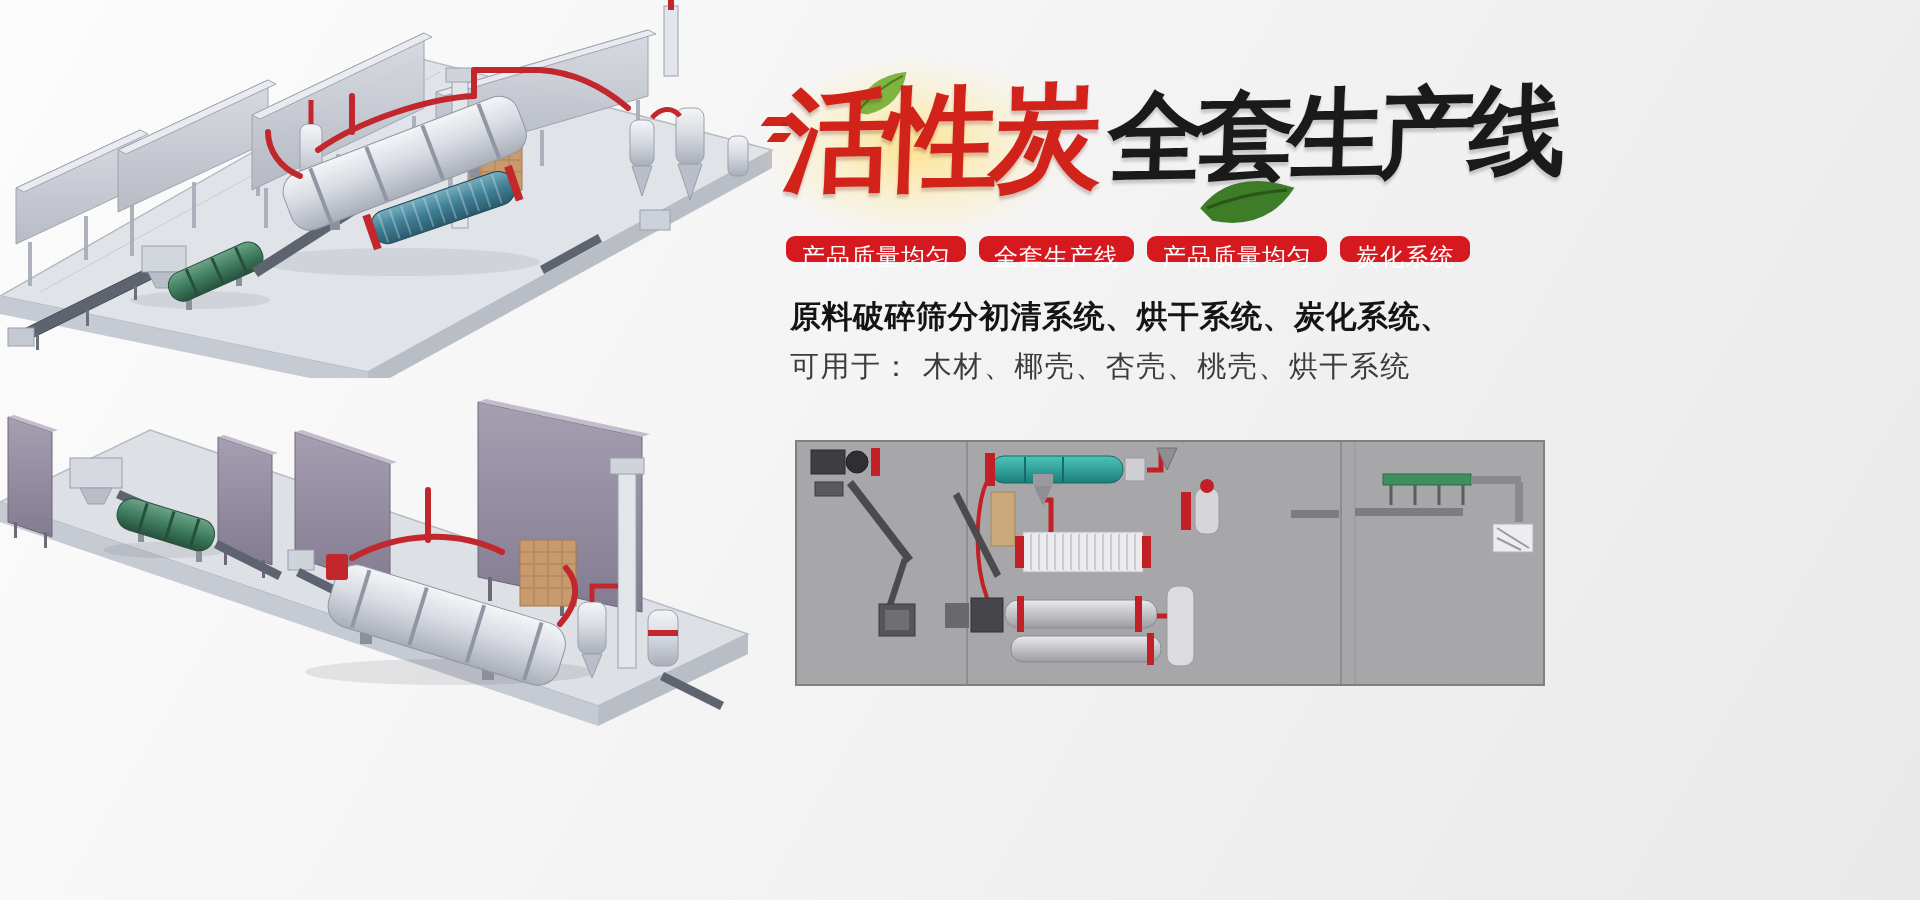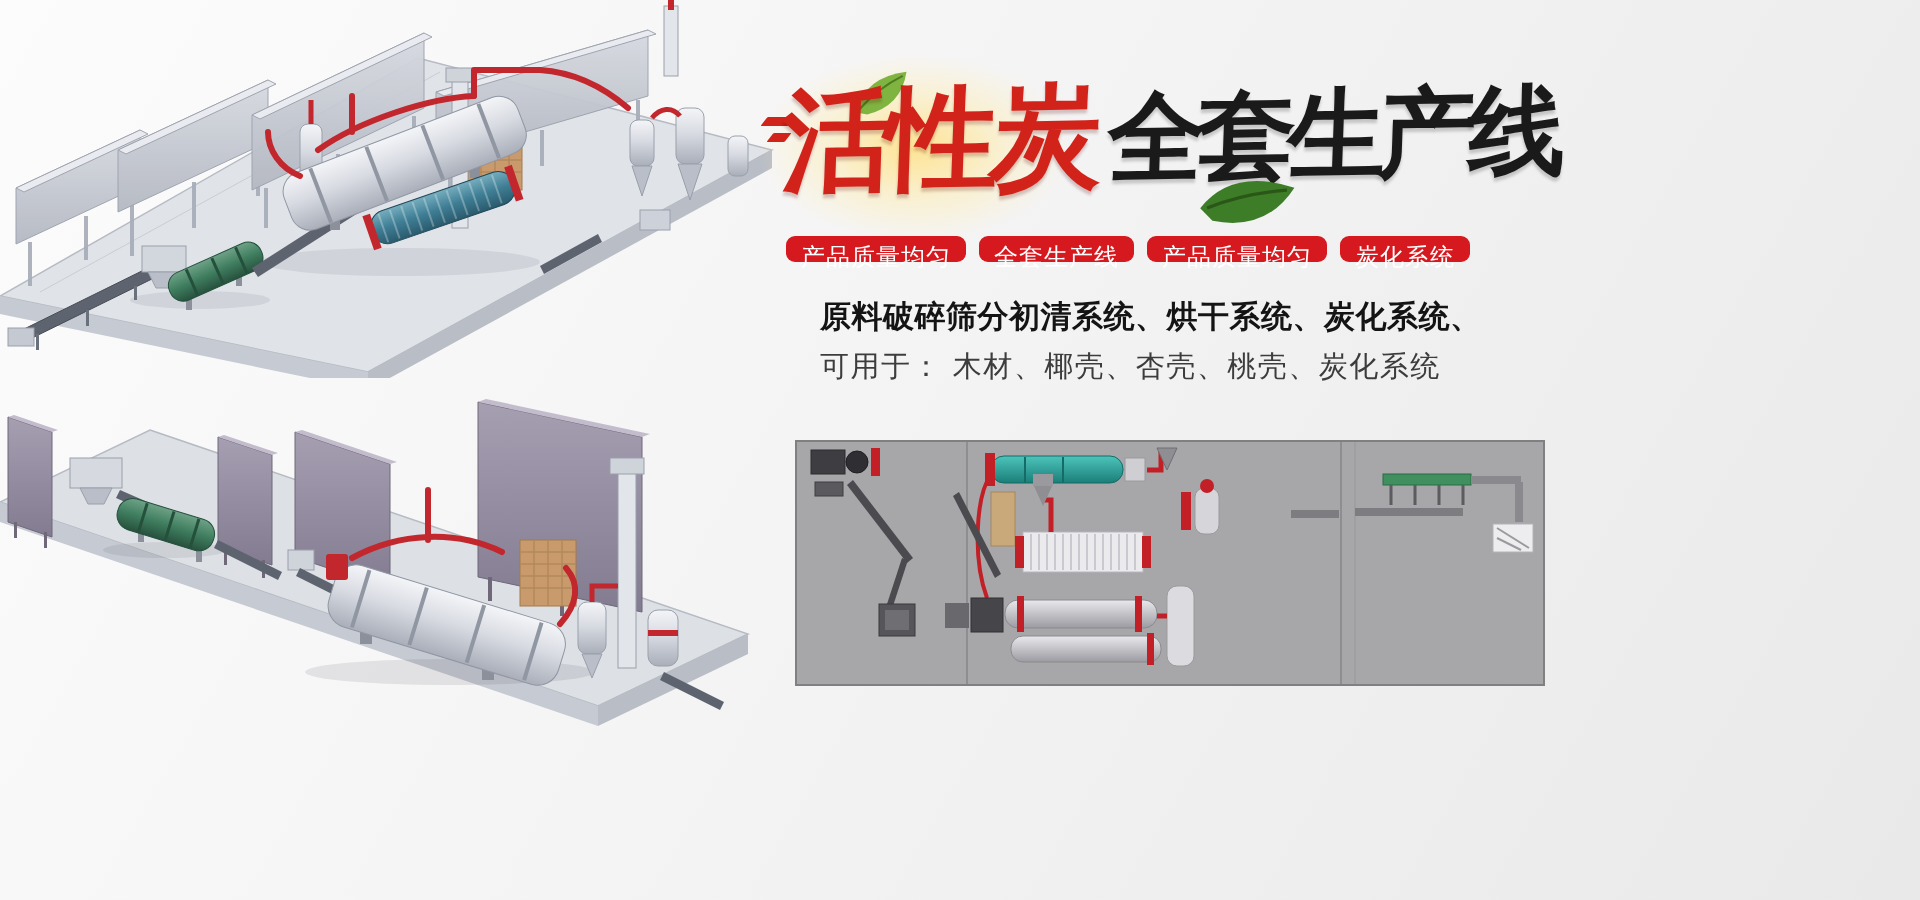--- a/index.html
+++ b/index.html
@@ -38,21 +38,21 @@
     text-shadow:0 4px 3px rgba(0,0,0,.18);
     padding-bottom:4px;
   }
   .badges{position:absolute;left:786px;top:236px;display:flex;z-index:2;}
   .badge{
     display:inline-block;background:var(--accent,#d6191f);color:#fff;
     font-size:24px;font-weight:normal;line-height:42px;height:26px;
     padding:0 15px;border-radius:9px;margin-right:13px;letter-spacing:1px;
     white-space:nowrap;
   }
-  .desc{position:absolute;left:820px;top:294px;z-index:2;}
+  .desc{position:absolute;left:790px;top:294px;z-index:2;}
   .desc-bold{font-size:31px;font-weight:bold;color:#141414;line-height:45px;letter-spacing:.5px;white-space:nowrap;}
   .desc-note{font-size:29px;color:#3c3c3c;margin-top:8px;letter-spacing:1.5px;white-space:nowrap;}
   .diagram{position:absolute;left:795px;top:440px;width:750px;height:246px;z-index:2;}
 </style>
 </head>
 <body>
 
 <div class="stage" style="background: linear-gradient(120deg, rgb(252, 252, 252) 0%, rgb(242, 242, 243) 55%, rgb(233, 233, 234) 100%);">
 
   <svg class="render-top" viewBox="0 0 775 378" xmlns="http://www.w3.org/2000/svg">
@@ -319,21 +319,21 @@
 
   <div class="badges">
     <span class="badge">产品质量均匀</span>
     <span class="badge">全套生产线</span>
     <span class="badge">产品质量均匀</span>
     <span class="badge">炭化系统</span>
   </div>
 
   <div class="desc">
     <div class="desc-bold">原料破碎筛分初清系统、烘干系统、炭化系统、</div>
-    <div class="desc-note">可用于： 木材、椰壳、杏壳、桃壳、炭化系统</div>
+    <div class="desc-note">可用于： 木材、椰壳、杏壳、桃壳、烘干系统</div>
   </div>
 
   <svg class="diagram" viewBox="0 0 750 246" xmlns="http://www.w3.org/2000/svg">
     <defs>
       <linearGradient id="d-teal" x1="0" y1="0" x2="0" y2="1">
         <stop offset="0" stop-color="#4cc4bb"></stop>
           <stop offset="1" stop-color="#1b7e78"></stop>
       </linearGradient>
       <linearGradient id="d-gray" x1="0" y1="0" x2="0" y2="1">
         <stop offset="0" stop-color="#e9e9ed"></stop>

